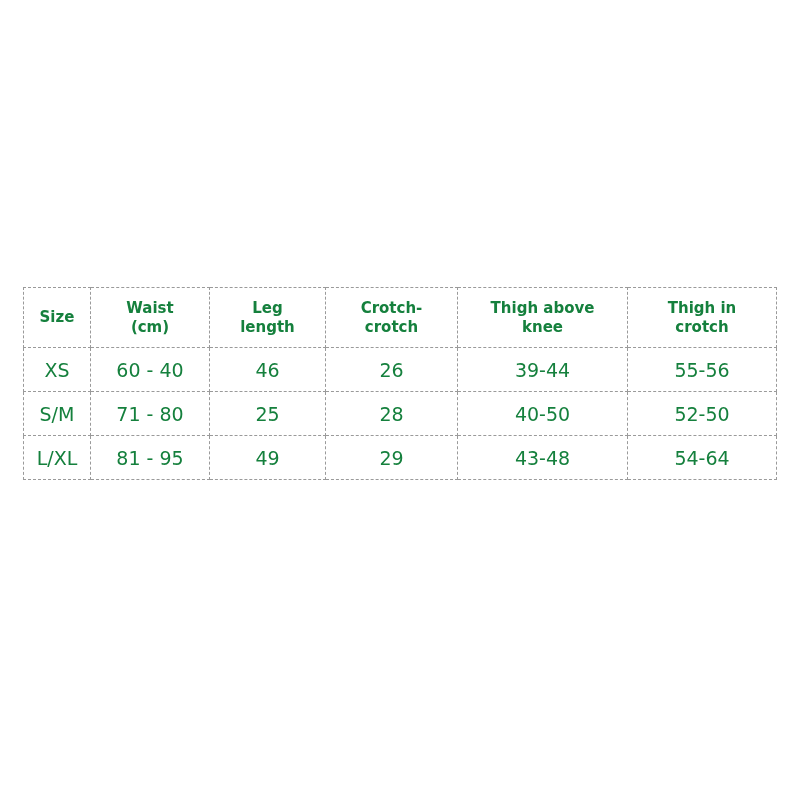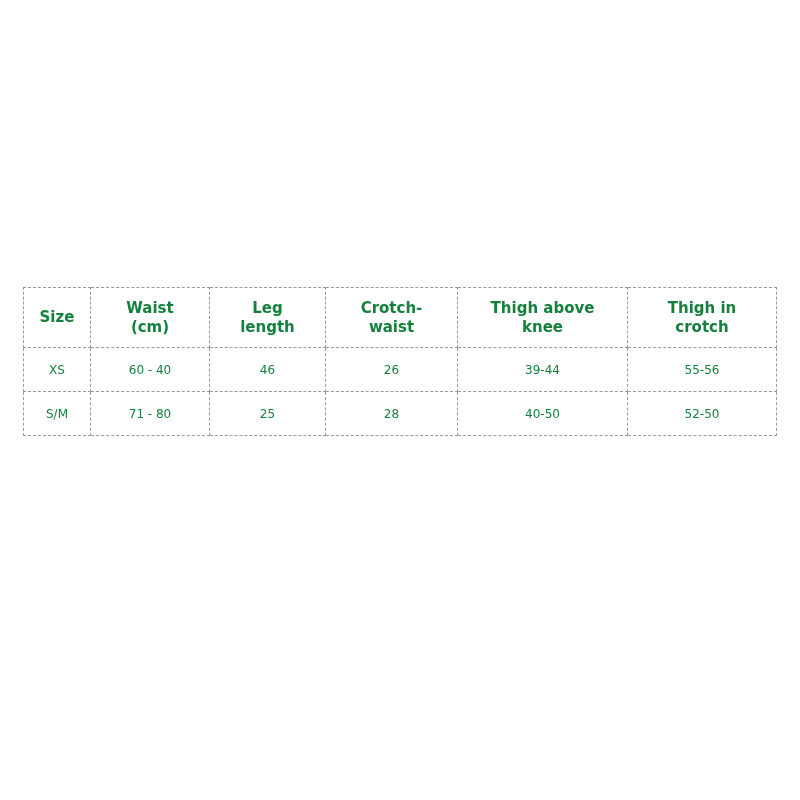--- a/index.html
+++ b/index.html
@@ -38,21 +38,21 @@
   table.size-table th {
     font-weight: bold;
     font-size: 15px;
     line-height: 1.25;
     height: 60px;
     white-space: pre-line;
     padding: 4px 2px;
   }
   table.size-table td {
     font-weight: normal;
-    font-size: 12px;
+    font-size: 19px;
     height: 44px;
     padding: 2px;
   }
   col.c-size   { width: 67px; }
   col.c-waist  { width: 119px; }
   col.c-leg    { width: 116px; }
   col.c-crotch { width: 132px; }
   col.c-thigh-knee   { width: 170px; }
   col.c-thigh-crotch { width: 149px; }
 </style>
@@ -71,21 +71,21 @@
         <col class="c-thigh-crotch">
       </colgroup>
       <thead>
         <tr>
           <th>Size</th>
           <th>Waist
 (cm)</th>
           <th>Leg
 length</th>
           <th>Crotch-
-waist</th>
+crotch</th>
           <th>Thigh above
 knee</th>
           <th>Thigh in
 crotch</th>
         </tr>
       </thead>
       <tbody>
         <tr>
           <td>XS</td>
           <td>60 - 40</td>
@@ -95,16 +95,24 @@
           <td>55-56</td>
         </tr>
         <tr>
           <td>S/M</td>
           <td>71 - 80</td>
           <td>25</td>
           <td>28</td>
           <td>40-50</td>
           <td>52-50</td>
         </tr>
+        <tr>
+          <td>L/XL</td>
+          <td>81 - 95</td>
+          <td>49</td>
+          <td>29</td>
+          <td>43-48</td>
+          <td>54-64</td>
+        </tr>
       </tbody>
     </table>
   </div>
 </div>
 
 </body></html>

